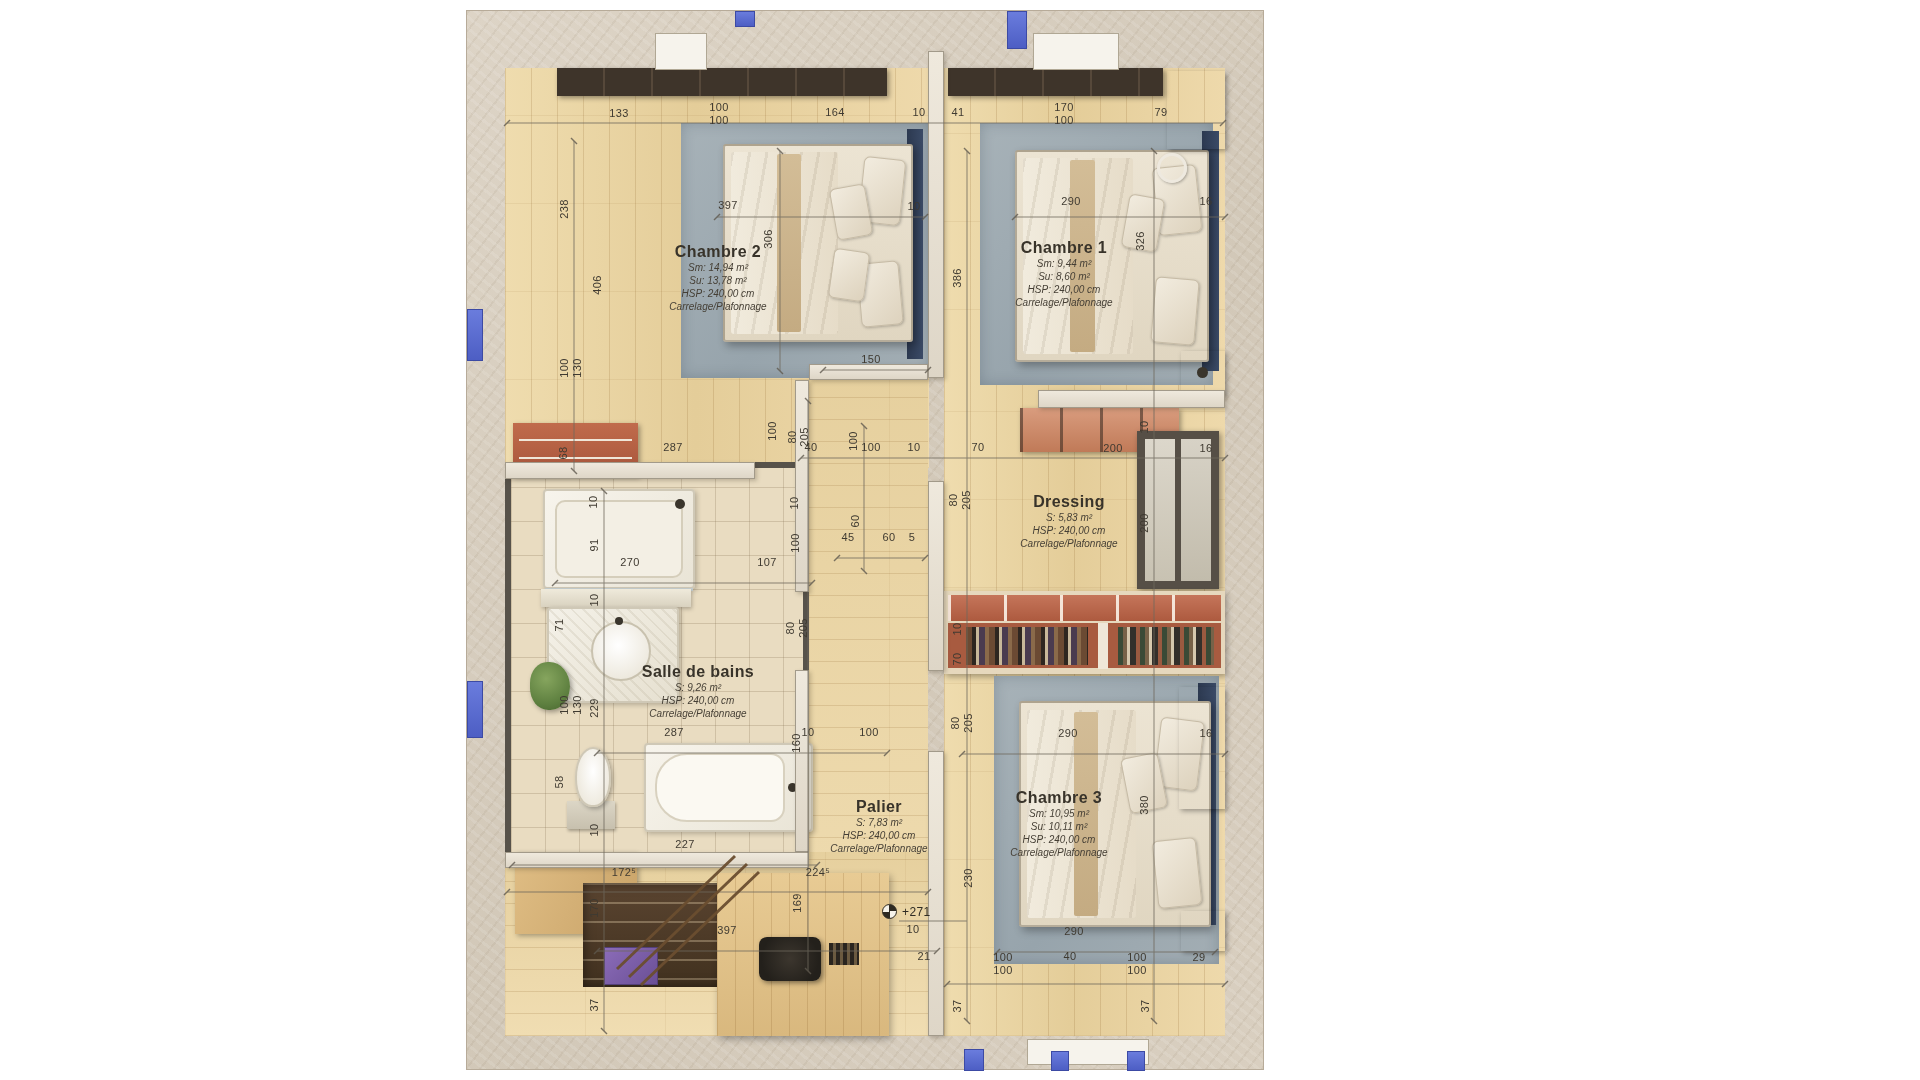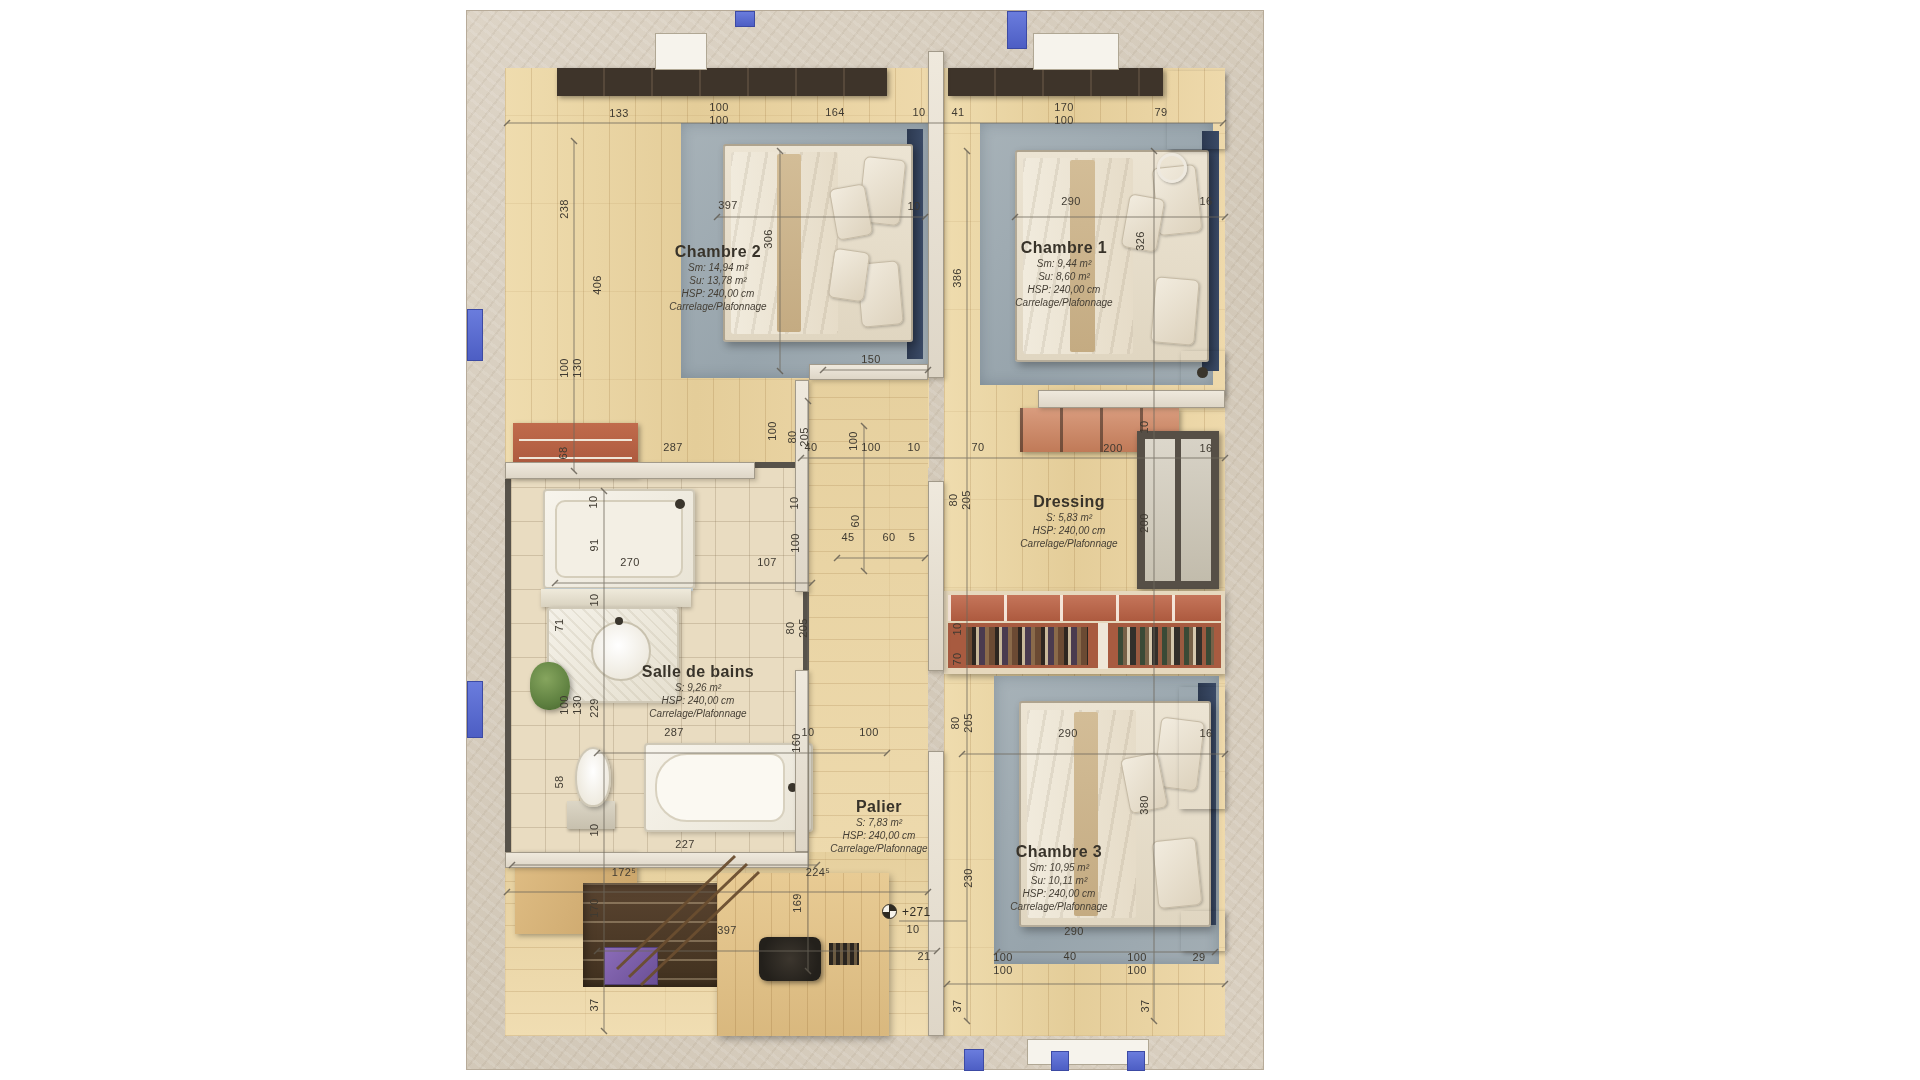--- a/index.html
+++ b/index.html
@@ -261,21 +261,21 @@
     <div class="rl-line">S: 9,26 m²</div>
     <div class="rl-line">HSP: 240,00 cm</div>
     <div class="rl-line">Carrelage/Plafonnage</div>
   </div>
   <div class="room-label" style="left:302px;top:787px">
     <div class="rl-title">Palier</div>
     <div class="rl-line">S: 7,83 m²</div>
     <div class="rl-line">HSP: 240,00 cm</div>
     <div class="rl-line">Carrelage/Plafonnage</div>
   </div>
-  <div class="room-label" style="left:482px;top:832px">
+  <div class="room-label" style="left:482px;top:778px">
     <div class="rl-title">Chambre 3</div>
     <div class="rl-line">Sm: 10,95 m²</div>
     <div class="rl-line">Su: 10,11 m²</div>
     <div class="rl-line">HSP: 240,00 cm</div>
     <div class="rl-line">Carrelage/Plafonnage</div>
   </div>
 
   <div class="level" style="left:415px;top:893px">
     <span class="lm-circle"></span>
     <span class="lm-text">+271</span>

